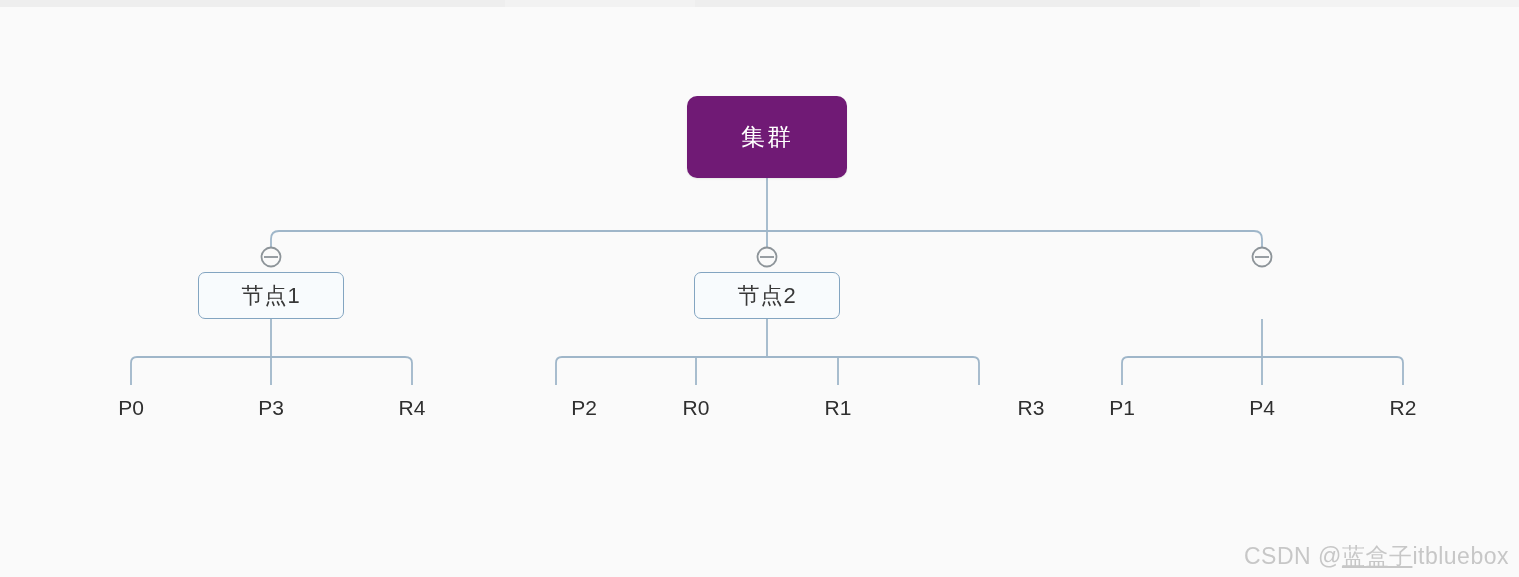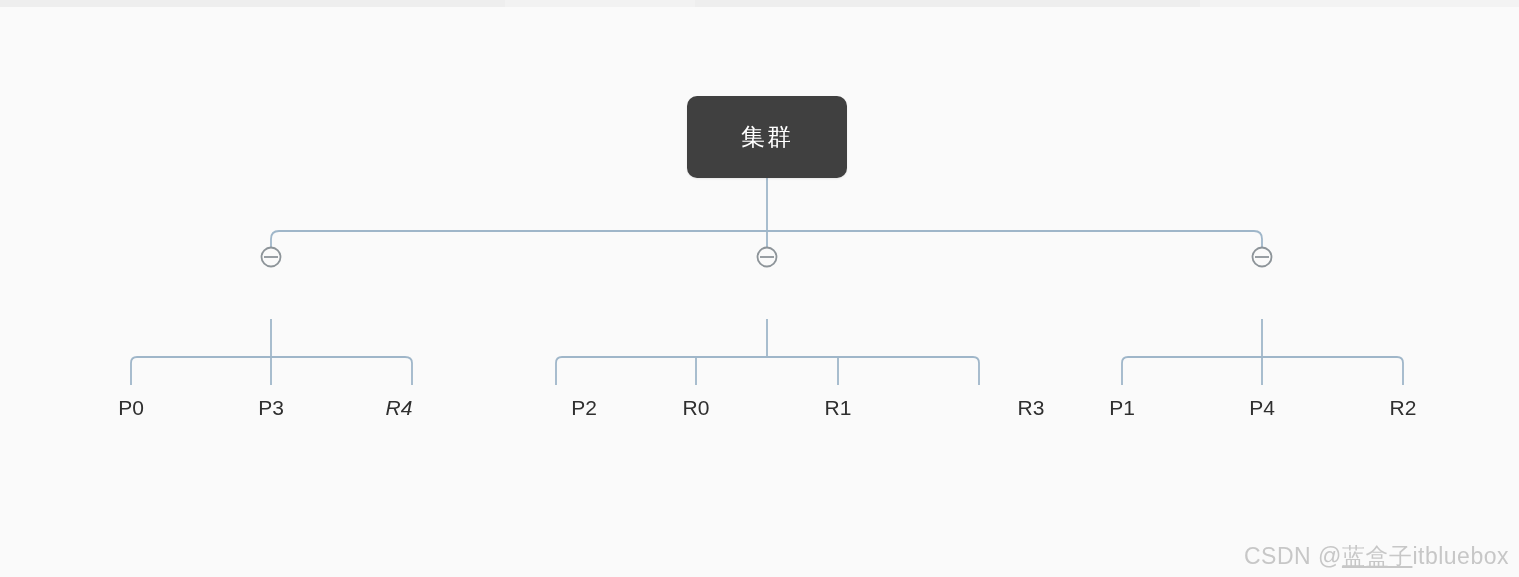--- a/index.html
+++ b/index.html
@@ -12,21 +12,21 @@
   }
   .top-strip{
     position:absolute;top:0;left:0;width:1519px;height:7px;
     background:#eeeeee;
   }
   .top-strip-seg2{position:absolute;top:0;left:505px;width:190px;height:7px;background:#f2f2f2;}
   .top-strip-seg3{position:absolute;top:0;left:1200px;width:319px;height:7px;background:#f3f3f3;}
   svg.connector-layer{position:absolute;left:0;top:0;}
   .root-node{
     position:absolute;left:687px;top:96px;width:160px;height:82px;
-    background:#404040;border-radius:10px;
+    background:#701a75;border-radius:10px;
     display:flex;align-items:center;justify-content:center;
     color:#ffffff;font-size:24px;font-weight:500;letter-spacing:2px;
     box-shadow:0 1px 2px rgba(0,0,0,0.08);
     cursor:pointer;
   }
   .tree-node{
     position:absolute;top:272px;width:146px;height:47px;
     background:#f8fbfd;border:1.5px solid #83a5c1;border-radius:7px;
     box-sizing:border-box;
     display:flex;align-items:center;justify-content:center;
@@ -84,24 +84,26 @@
     <path d="M556,385 L556,363 Q556,357 562,357 L973,357 Q979,357 979,363 L979,385" fill="none" stroke="#9fb6c9" stroke-width="1.8"></path>
     <path d="M696,357 L696,385" fill="none" stroke="#9fb6c9" stroke-width="1.8"></path>
     <path d="M838,357 L838,385" fill="none" stroke="#9fb6c9" stroke-width="1.8"></path>
 
     <path d="M1262,319 L1262,385" fill="none" stroke="#9fb6c9" stroke-width="1.8"></path>
     <path d="M1122,385 L1122,363 Q1122,357 1128,357 L1397,357 Q1403,357 1403,363 L1403,385" fill="none" stroke="#9fb6c9" stroke-width="1.8"></path>
   </svg>
 
   <div class="root-node">集群</div>
 
+  <div class="tree-node node-1">节点1</div>
+  <div class="tree-node node-2">节点2</div>
 
   <div class="leaf-label" style="left:131px;text-align:center;">P0</div>
   <div class="leaf-label" style="left:271px;">P3</div>
-  <div class="leaf-label" style="left:399px;font-style:italic;">R4</div>
+  <div class="leaf-label" style="left:412px;">R4</div>
 
   <div class="leaf-label" style="left:584px;">P2</div>
   <div class="leaf-label" style="left:696px;">R0</div>
   <div class="leaf-label" style="left:838px;">R1</div>
   <div class="leaf-label" style="left:1004px;margin-left:27px;">R3</div>
 
   <div class="leaf-label" style="left:1122px;">P1</div>
   <div class="leaf-label" style="left:1262px;">P4</div>
   <div class="leaf-label" style="left:1403px;">R2</div>
 

